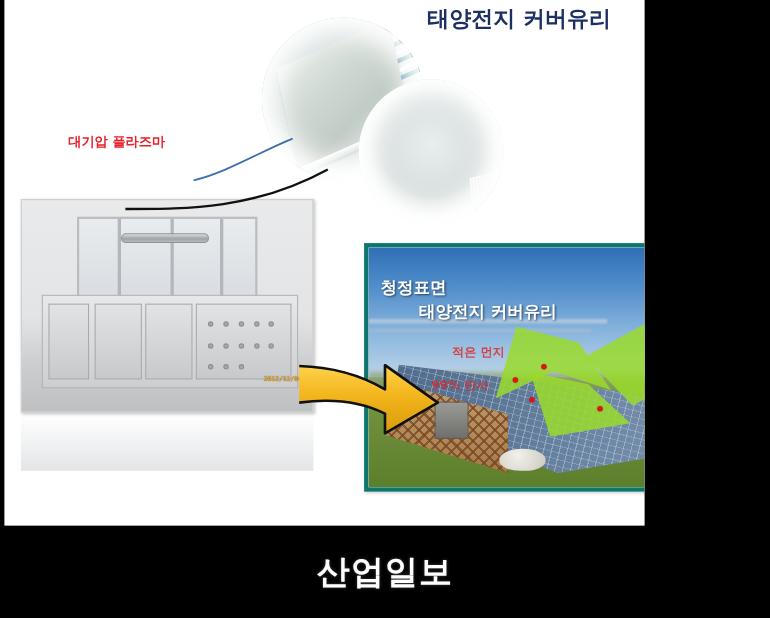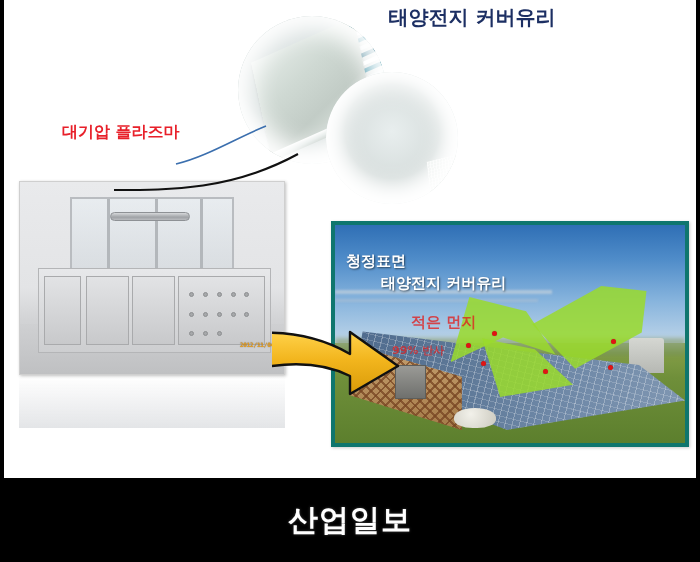--- a/index.html
+++ b/index.html
@@ -17,21 +17,21 @@
     width: 700px;
     height: 562px;
     background: #000;
   }
 
   
   .canvas {
     position: absolute;
     left: 4px;
     top: 0px;
-    width: 692px;
+    width: 582px;
     height: 478px;
     background: #ffffff;
     overflow: hidden;
   }
 
   
   .hdr-top {
     position: absolute;
     left: 338px;
     top: 4px;
@@ -48,21 +48,21 @@
        0    -1.6px 0 #ffffff,   0     1.6px 0 #ffffff;
     z-index: 40;
     white-space: nowrap;
   }
 
   
   .hdr-red {
     position: absolute;
     left: 58px;
     top: 122px;
-    font-size: 16px;
+    font-size: 12px;
     font-weight: bold;
     line-height: 1.28;
     color: #e8202a;
     text-shadow:
       -1.5px -1.5px 0 #ffffff,  1.5px -1.5px 0 #ffffff,
       -1.5px  1.5px 0 #ffffff,  1.5px  1.5px 0 #ffffff,
       -1.5px  0    0 #ffffff,   1.5px  0    0 #ffffff,
        0    -1.5px 0 #ffffff,   0     1.5px 0 #ffffff;
     z-index: 40;
     white-space: nowrap;
@@ -292,21 +292,21 @@
     white-space:nowrap;
   }
   .s-text-2{
     position:absolute; left:46px; top:49px;
     font-size:15px; font-weight:bold; color:#ffffff;
     text-shadow: 1px 1px 2px rgba(0,0,0,.55);
     white-space:nowrap;
   }
   .s-red-1{
     position:absolute; left:76px; top:88px;
-    font-size:15px; font-weight:bold; color:#e02020;
+    font-size:11px; font-weight:bold; color:#e02020;
     opacity:.78;
     white-space:nowrap;
   }
   .s-red-2{
     position:absolute; left:57px; top:118px;
     font-size:11px; font-weight:bold; color:#e02020;
     opacity:.72;
     white-space:nowrap;
   }
 

